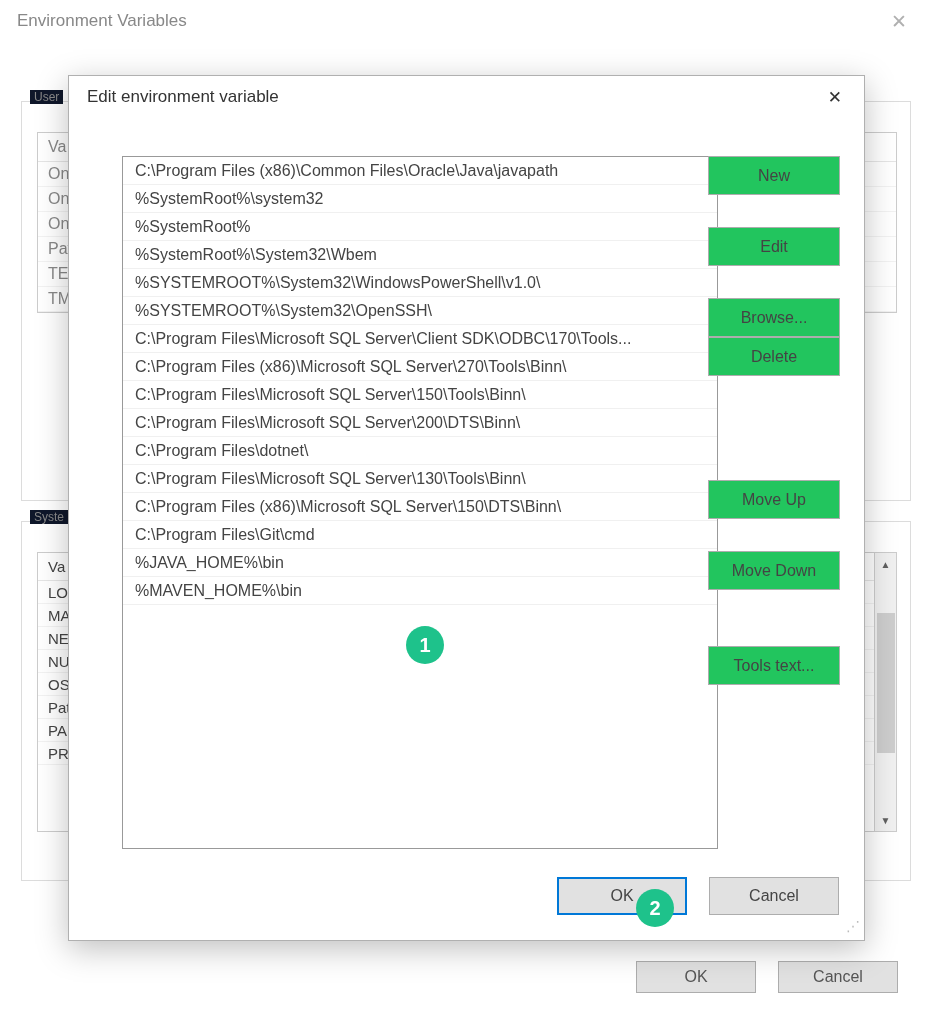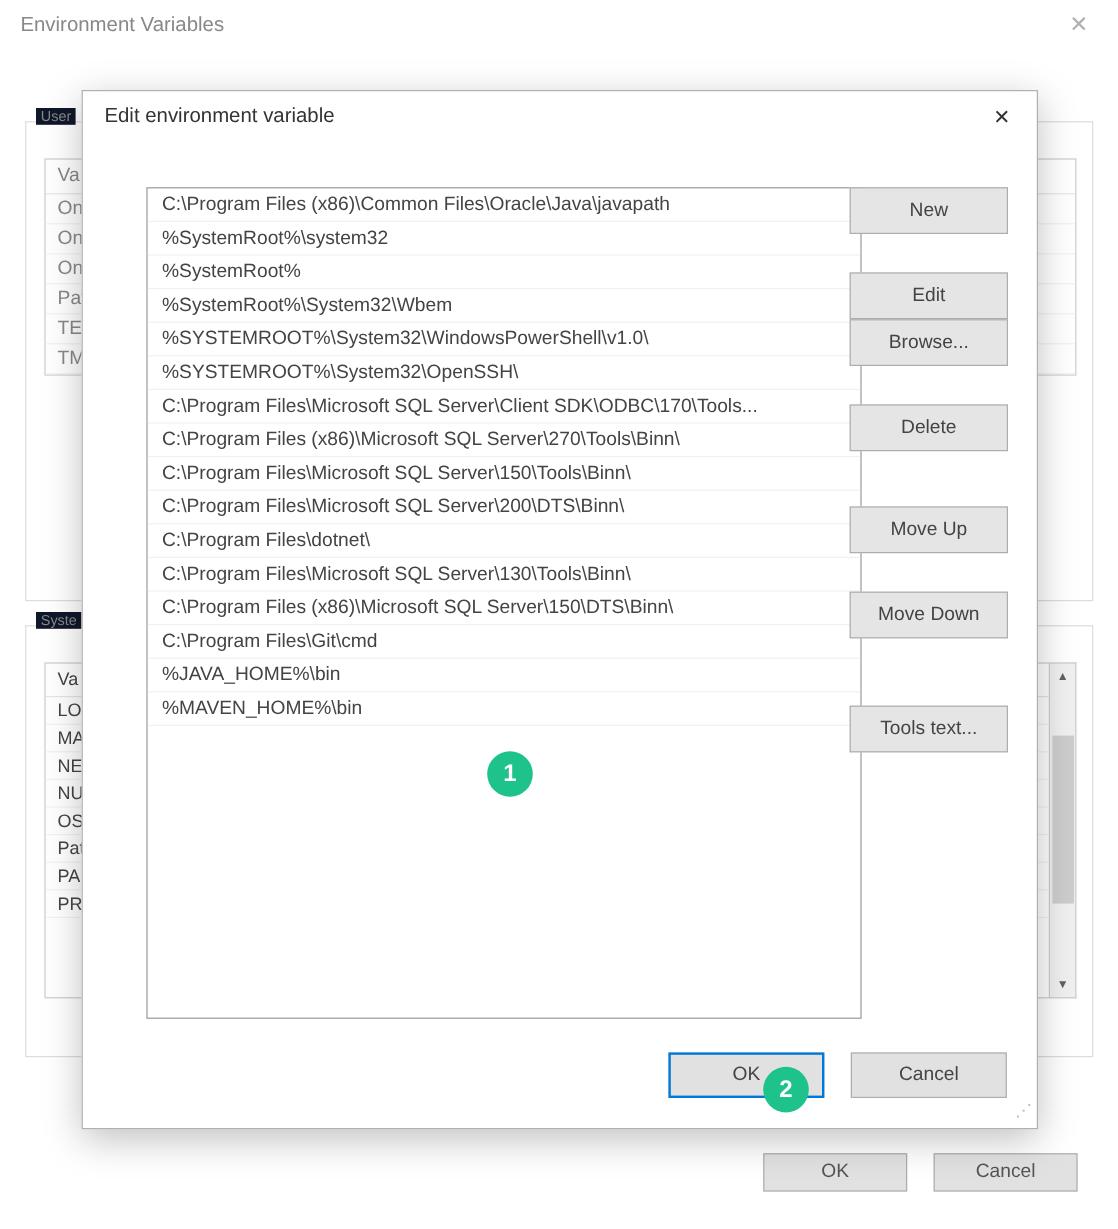--- a/index.html
+++ b/index.html
@@ -189,21 +189,21 @@
     }
     .side-buttons {
       position: absolute;
       top: 0;
       left: 614px;
       width: 132px;
       display: flex;
       flex-direction: column;
     }
     .side-btn {
-      background: #e5e5e5;
+      background: #22c55e;
       border: 1px solid #adadad;
       color: #444;
       font-size: 16px;
       height: 39px;
       display: flex;
       align-items: center;
       justify-content: center;
       font-family: inherit;
       width: 132px;
     }
@@ -322,23 +322,23 @@
       <div class="path-entry">C:\Program Files\dotnet\</div>
       <div class="path-entry">C:\Program Files\Microsoft SQL Server\130\Tools\Binn\</div>
       <div class="path-entry">C:\Program Files (x86)\Microsoft SQL Server\150\DTS\Binn\</div>
       <div class="path-entry">C:\Program Files\Git\cmd</div>
       <div class="path-entry">%JAVA_HOME%\bin</div>
       <div class="path-entry">%MAVEN_HOME%\bin</div>
     </div>
 
     <div class="side-buttons">
       <button class="side-btn" style="margin-bottom:32px">New</button>
-      <button class="side-btn" style="">Edit</button>
-      <button class="side-btn" style="margin-bottom:32px">Browse...</button>
-      <button class="side-btn" style="margin-bottom:46px">Delete</button>
+      <button class="side-btn" style="margin-bottom:32px">Edit</button>
+      <button class="side-btn" style="">Browse...</button>
+      <button class="side-btn" style="margin-bottom:104px">Delete</button>
       <button class="side-btn" style="margin-bottom:32px">Move Up</button>
       <button class="side-btn" style="margin-bottom:56px">Move Down</button>
       <button class="side-btn">Tools text...</button>
     </div>
 
     <div class="modal-bottom-buttons">
       <button class="ok-btn">OK</button>
       <button class="cancel-btn">Cancel</button>
     </div>
   </div>

